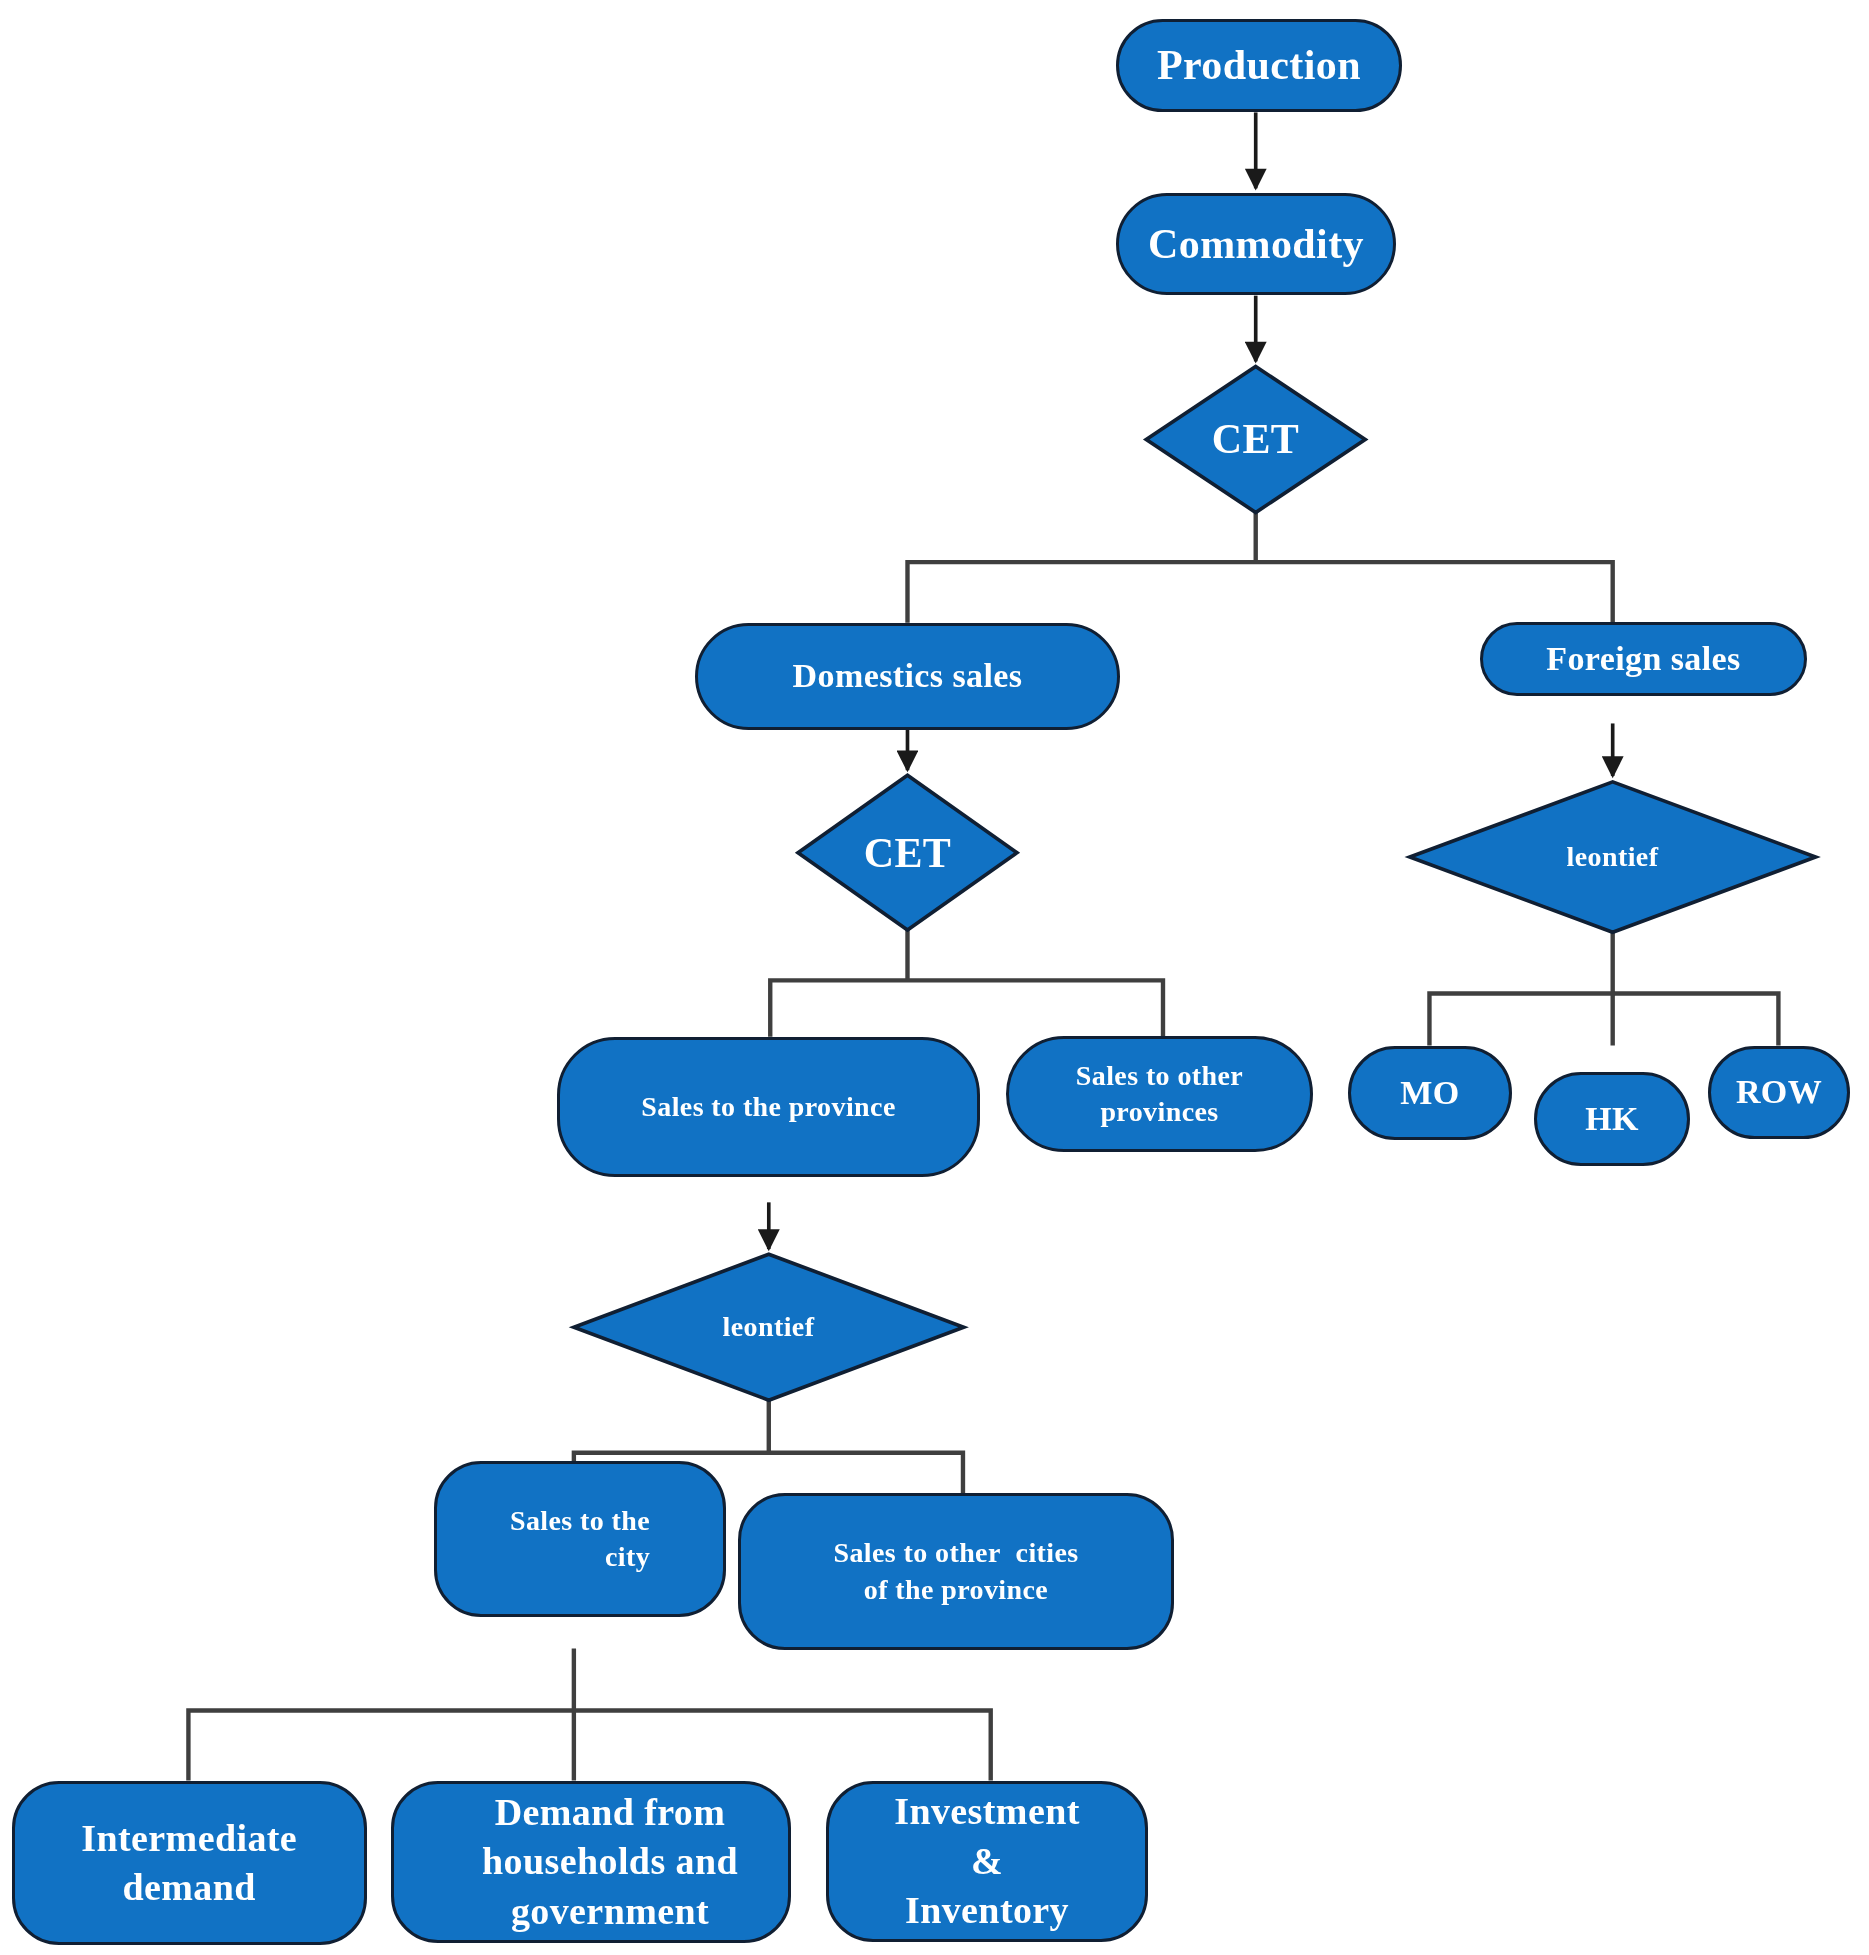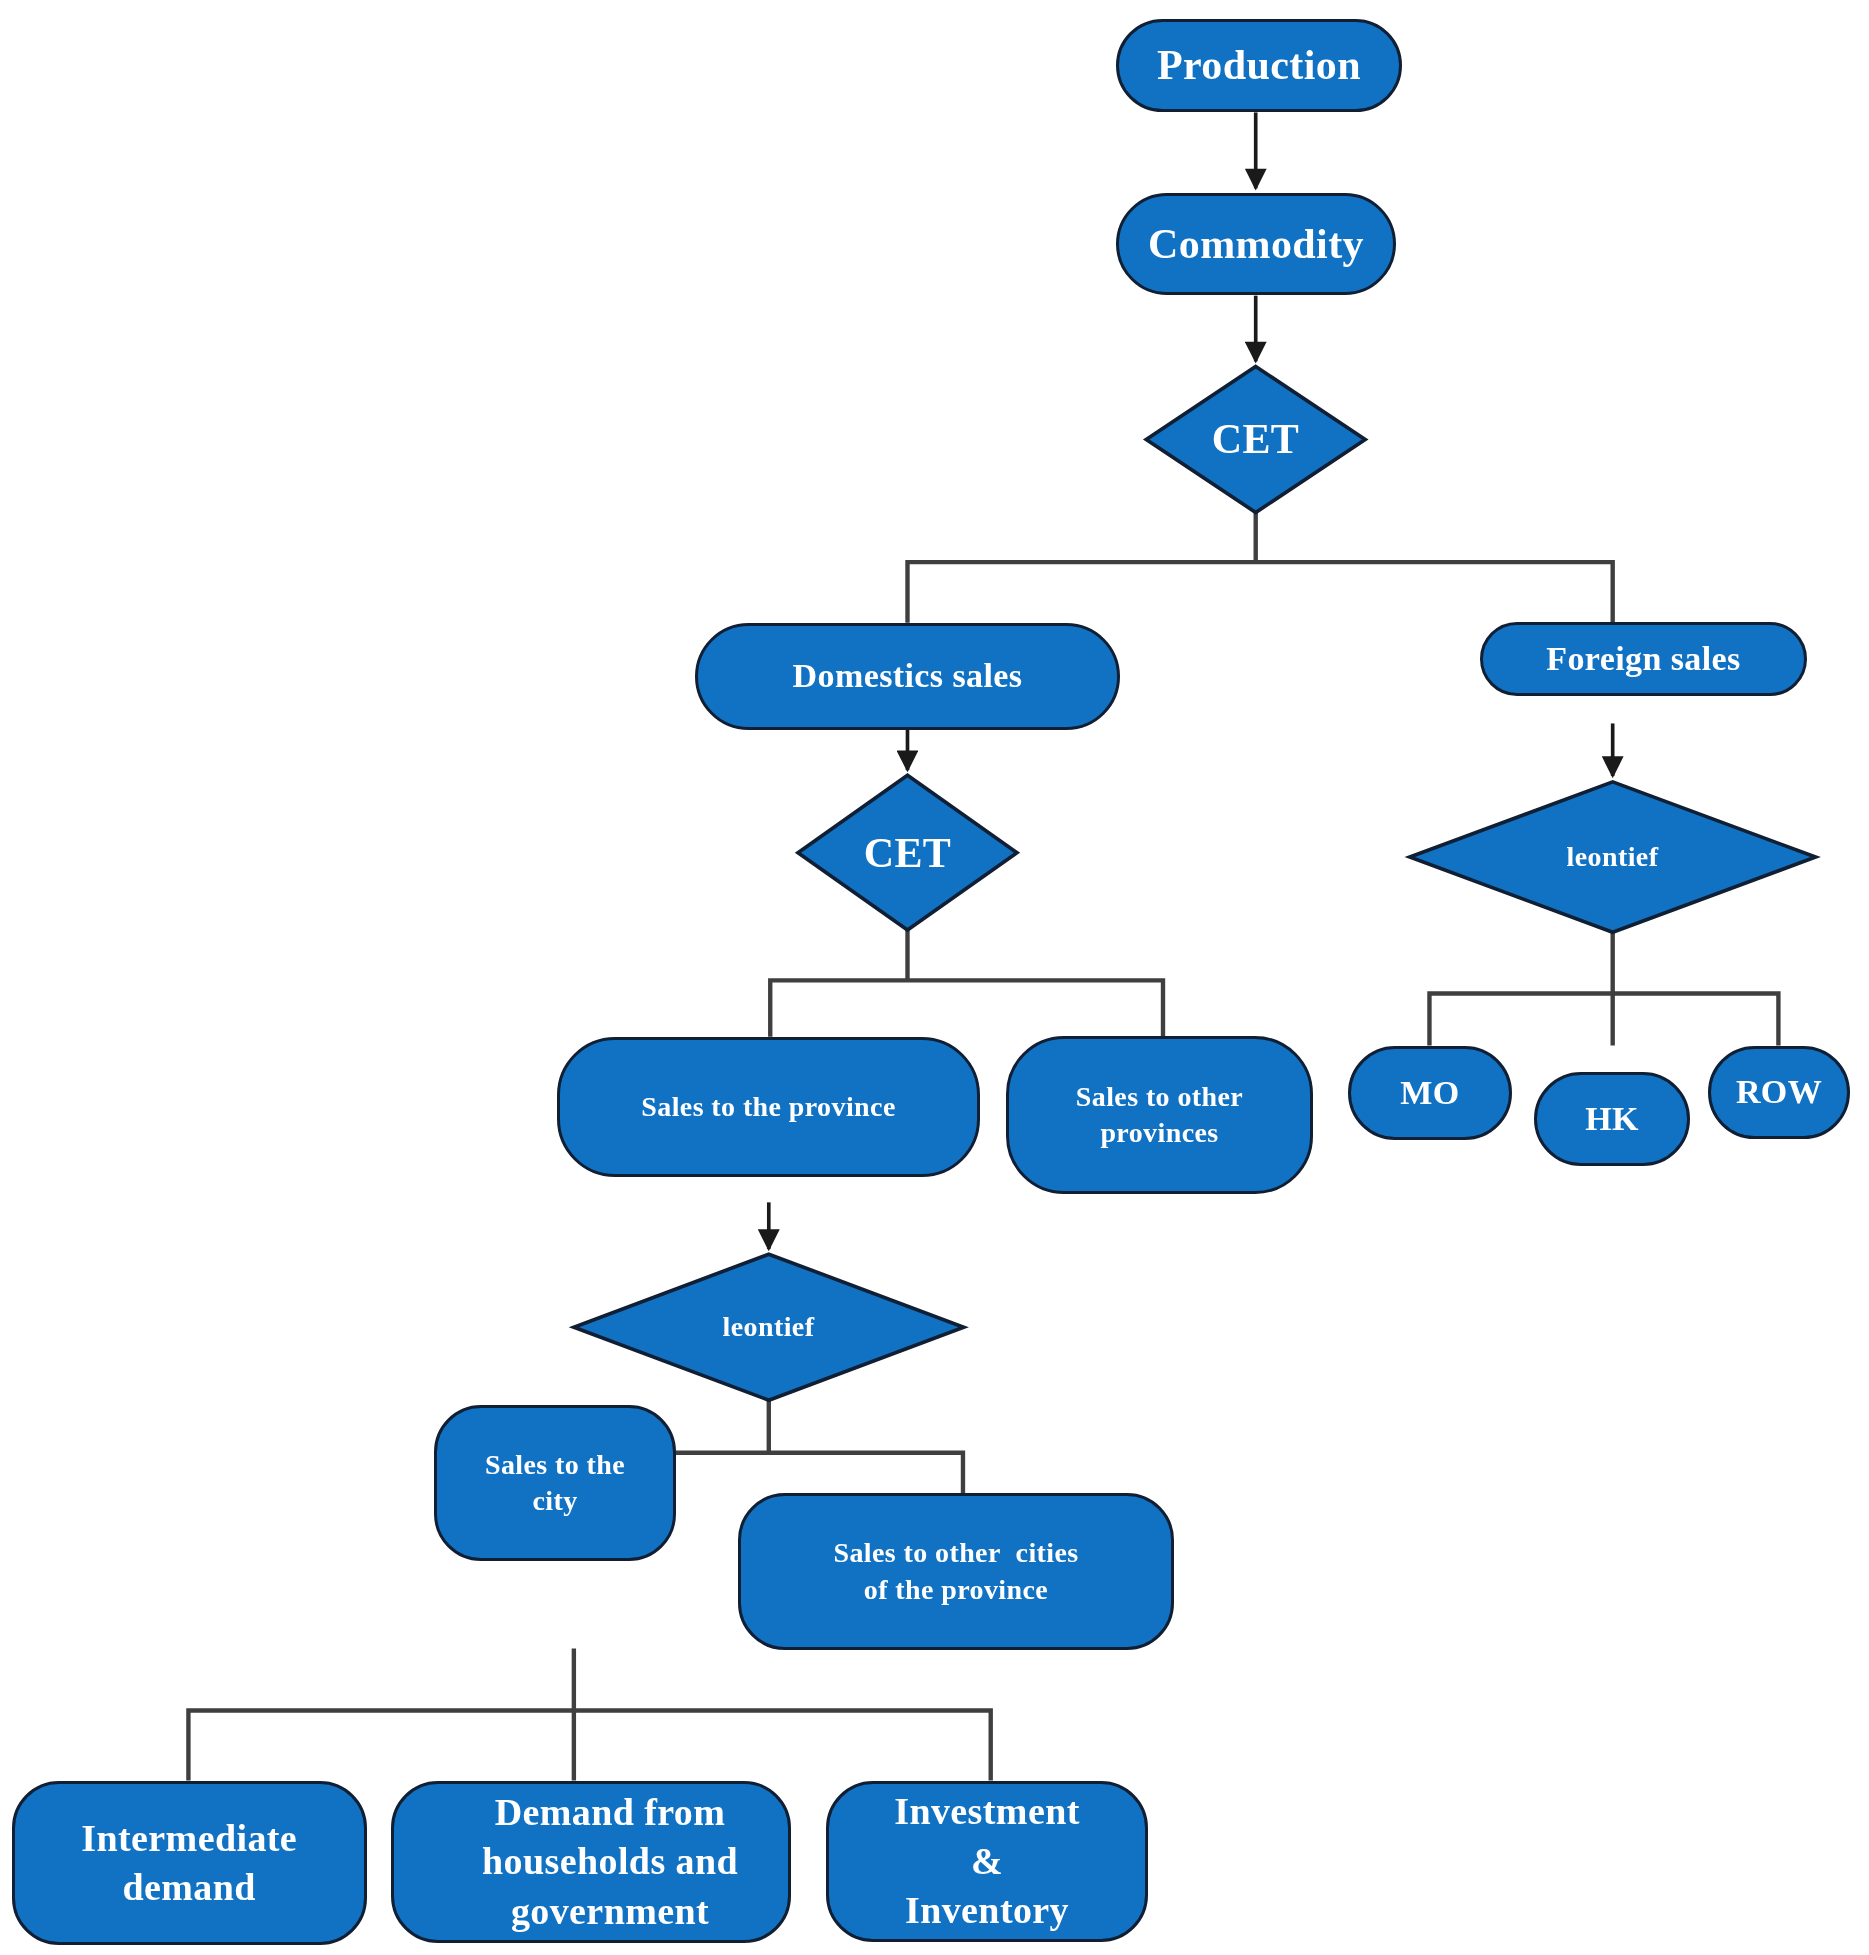--- a/index.html
+++ b/index.html
@@ -88,30 +88,30 @@
   <div class="node stadium fs58" style="left:1116px;top:19px;width:286px;height:93px;">Production</div>
 
   <div class="node stadium fs58" style="left:1116px;top:193px;width:280px;height:102px;">Commodity</div>
 
   <div class="node stadium fs56" style="left:695px;top:623px;width:425px;height:107px;">Domestics sales</div>
 
   <div class="node stadium fs56" style="left:1480px;top:622px;width:327px;height:74px;">Foreign sales</div>
 
   <div class="node round-lg fs54" style="left:557px;top:1037px;width:423px;height:140px;">Sales to the province</div>
 
-  <div class="node round-lg fs54" style="left:1006px;top:1036px;width:307px;height:158px;">Sales to other
+  <div class="node round-lg fs54" style="left:1006px;top:1036px;width:307px;height:116px;">Sales to other
 provinces</div>
 
   <div class="node stadium fs56" style="left:1348px;top:1046px;width:164px;height:94px;">MO</div>
 
   <div class="node stadium fs56" style="left:1534px;top:1072px;width:156px;height:94px;">HK</div>
 
   <div class="node stadium fs56" style="left:1708px;top:1046px;width:142px;height:93px;">ROW</div>
 
-  <div class="node round-md fs54" style="left:434px;top:1405px;width:242px;height:156px;">Sales to the
+  <div class="node round-md fs54" style="left:434px;top:1461px;width:292px;height:156px;text-align:right;">Sales to the
 city</div>
 
   <div class="node round-md fs52" style="left:11.7px;top:1781px;width:355px;height:164px;">Intermediate
 demand</div>
 
   <div class="node round-md fs54" style="left:738px;top:1493px;width:436px;height:157px;">Sales to other&nbsp;&nbsp;cities
 of the province</div>
 
   <div class="node round-md fs52" style="left:391px;top:1781px;width:400px;height:162px;padding-left:38px;">Demand from
 households and

